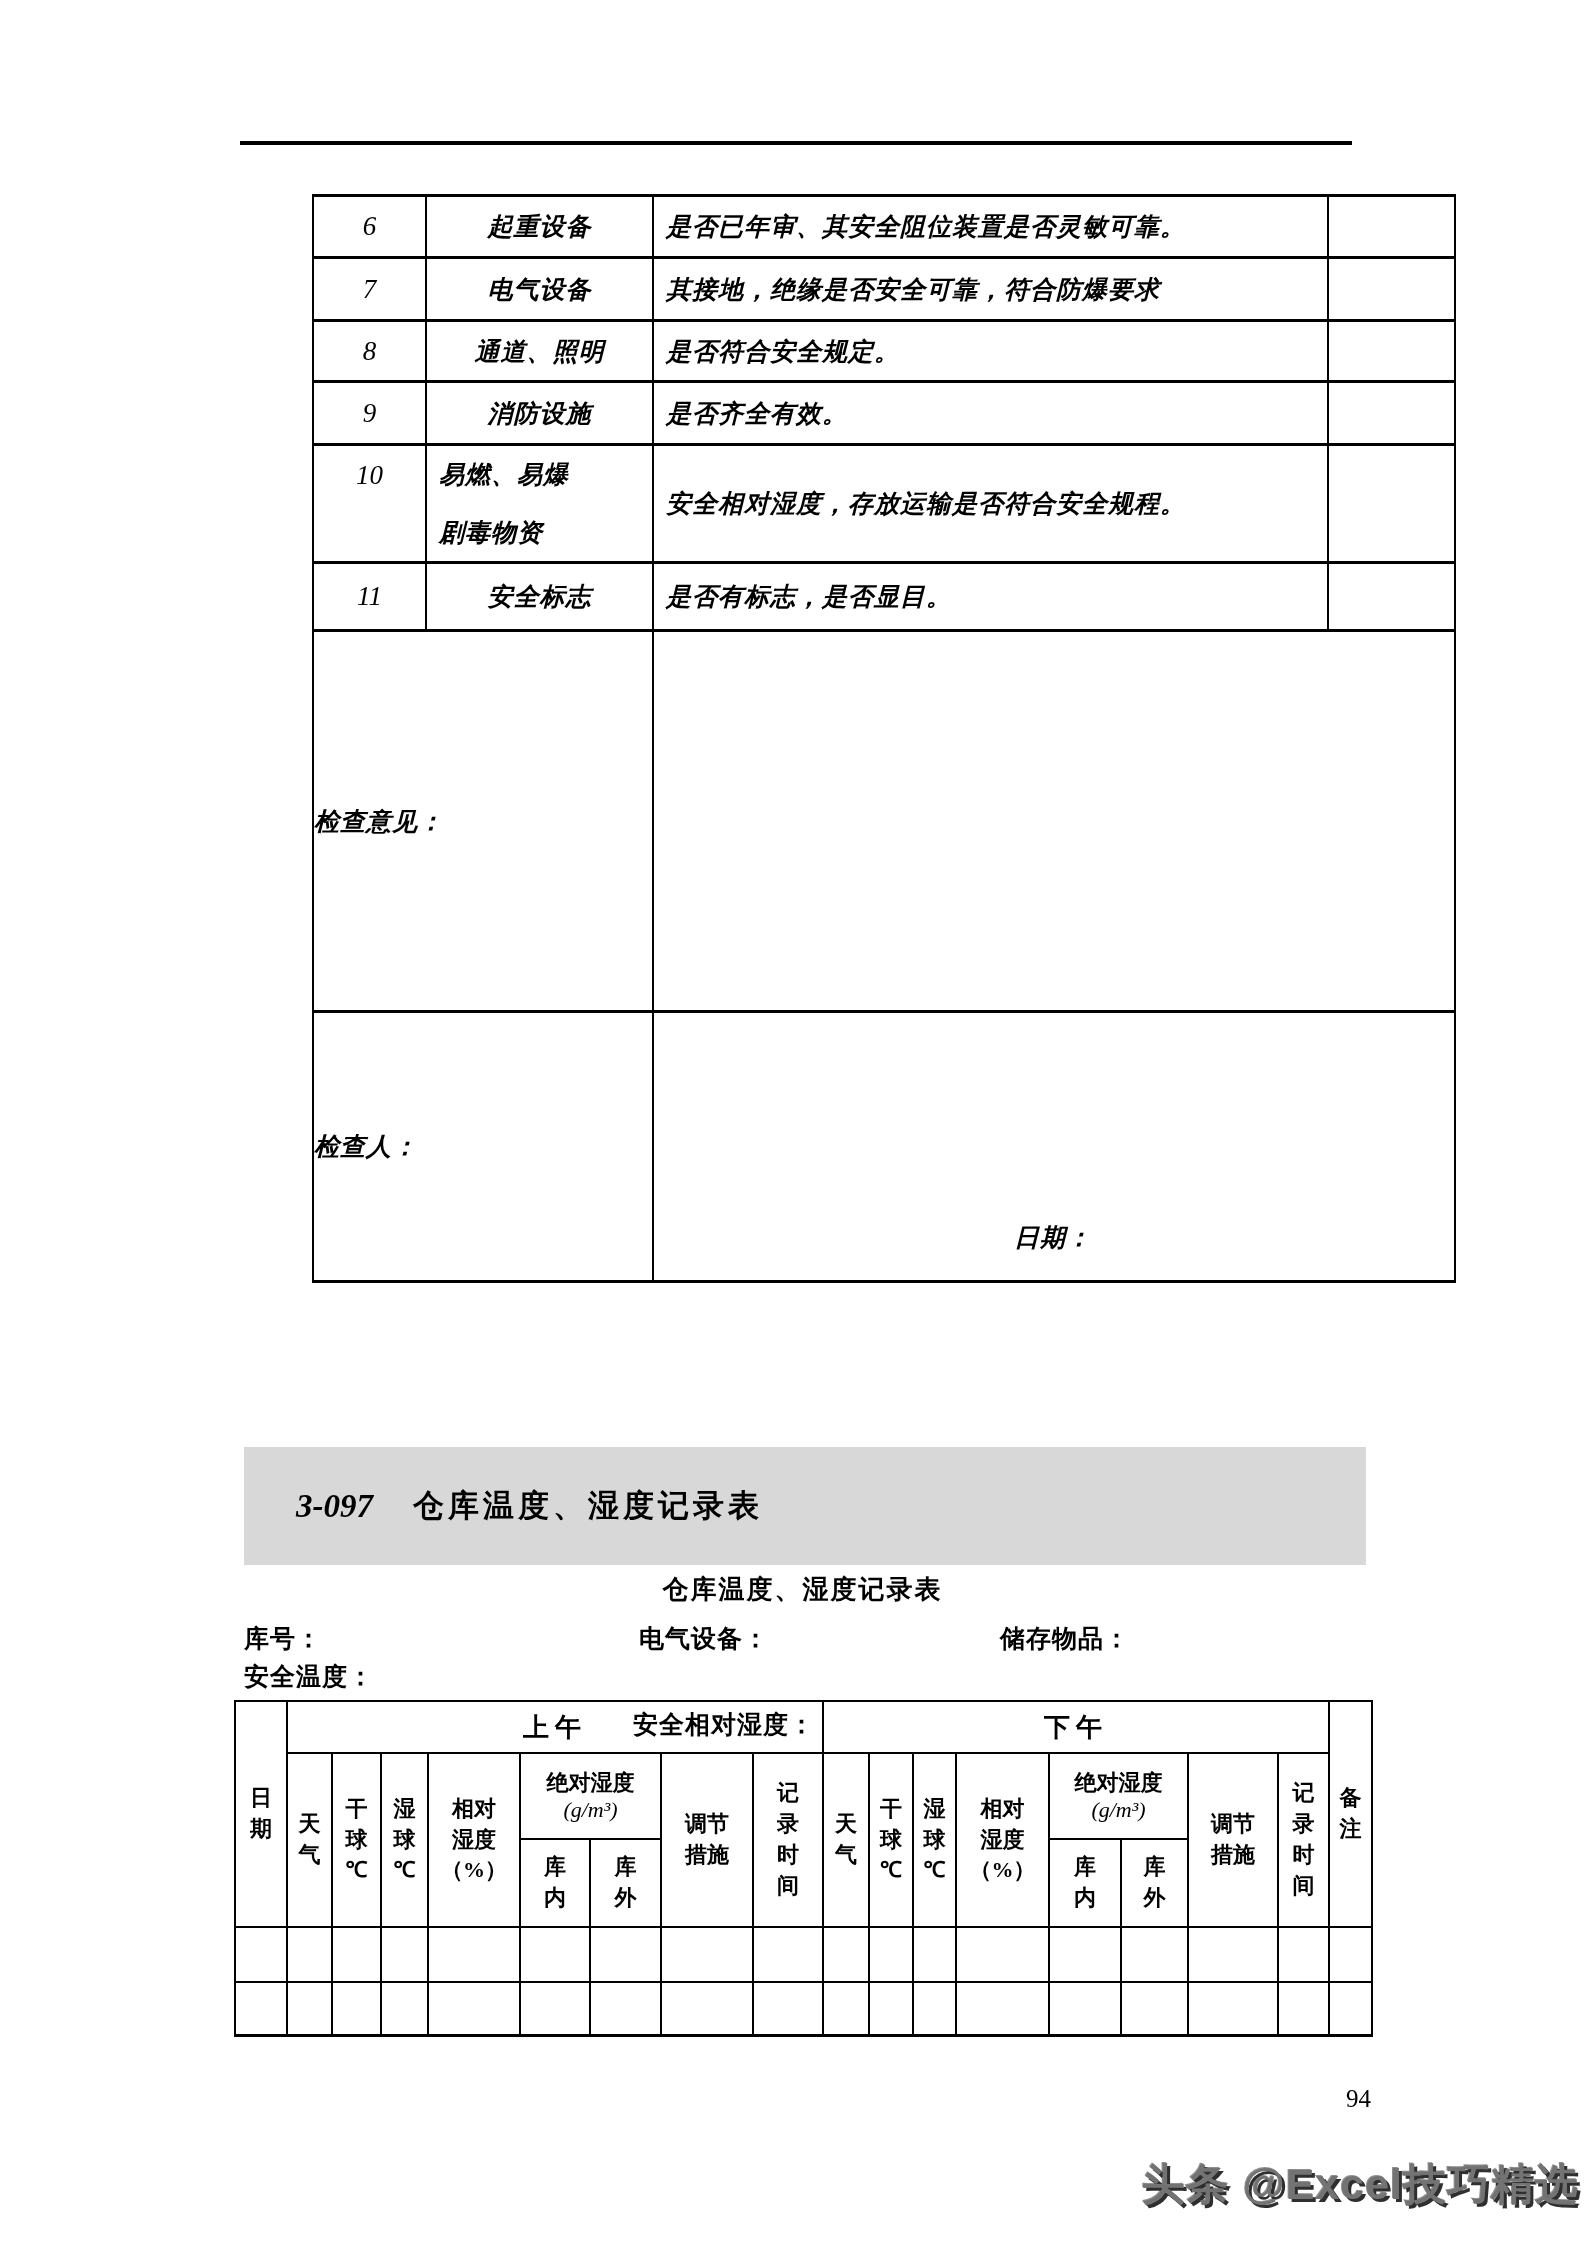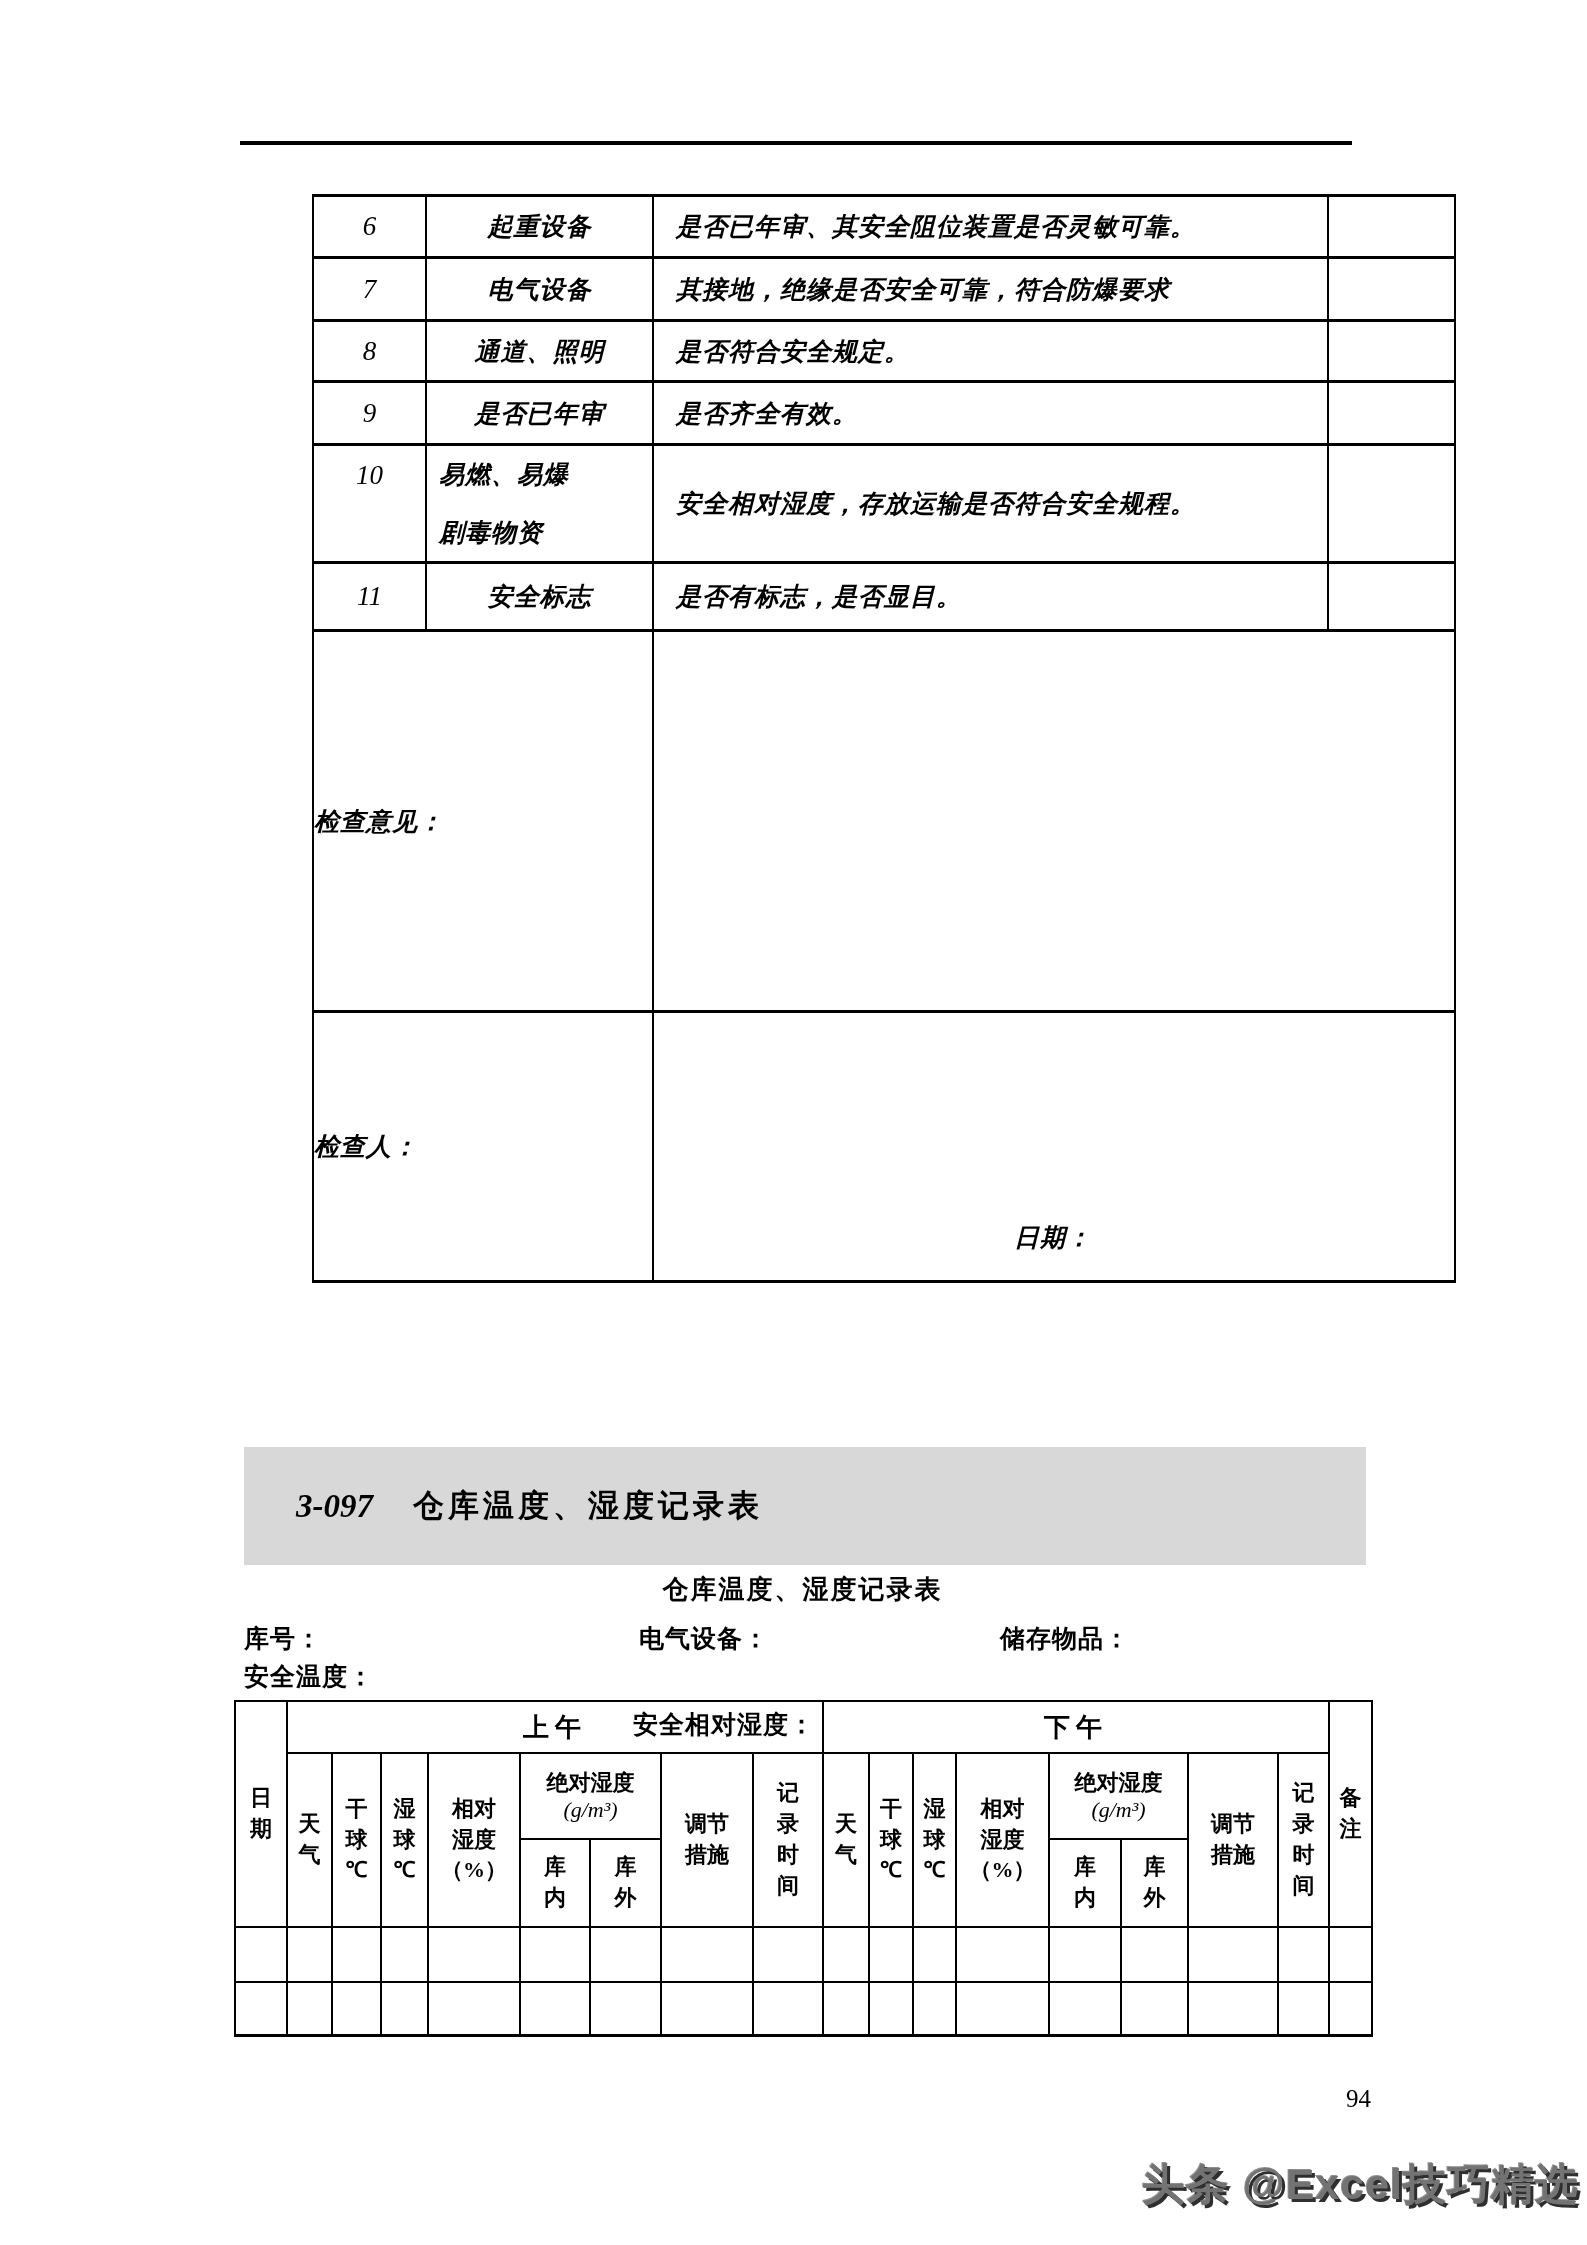--- a/index.html
+++ b/index.html
@@ -14,21 +14,21 @@
   
   .checklist { position:absolute; left:312px; top:194px; width:1142px; }
   .checklist td {
     border:2px solid #000; border-top-width:3px; border-bottom-width:3px;
     padding:0; font-size:25px; font-weight:700; vertical-align:middle; letter-spacing:1px;font-style:italic;
   }
   .checklist td.no { font-style:italic; font-weight:400; font-size:27px; text-align:center; letter-spacing:0; }
   .checklist td.no.top { vertical-align:top; padding-top:14px; }
   .checklist td.item { text-align:center; }
   .checklist td.item.two-line { text-align:left; padding-left:12px; white-space:pre-line; line-height:2.3; }
-  .checklist td.content { text-align:left; padding-left:22px; }
+  .checklist td.content { text-align:left; padding-left:12px; }
   .big-label { text-align:left; padding-left:40px; }
   .date-cell { position:relative; }
   .date-label { position:absolute; left:360px; bottom:26px; font-size:25px; font-weight:700; letter-spacing:1px; }
 
   
   .banner { position:absolute; left:244px; top:1447px; width:1122px; height:118px; background:#d8d8d8;
             display:flex; align-items:center; }
   .code   { font-style:italic; font-weight:700; font-size:33px; margin-left:52px; }
   .btitle { font-weight:700; font-size:31px; margin-left:40px; letter-spacing:4px; }
 
@@ -89,21 +89,21 @@
         <td></td>
       </tr>
       <tr style="height:61px">
         <td class="no">8</td>
         <td class="item">通道、照明</td>
         <td class="content">是否符合安全规定。</td>
         <td></td>
       </tr>
       <tr style="height:63px">
         <td class="no">9</td>
-        <td class="item">是否已年审</td>
+        <td class="item">消防设施</td>
         <td class="content">是否齐全有效。</td>
         <td></td>
       </tr>
       <tr style="height:114px">
         <td class="no top">10</td>
         <td class="item two-line">易燃、易爆
 剧毒物资</td>
         <td class="content">安全相对湿度，存放运输是否符合安全规程。</td>
         <td></td>
       </tr>

